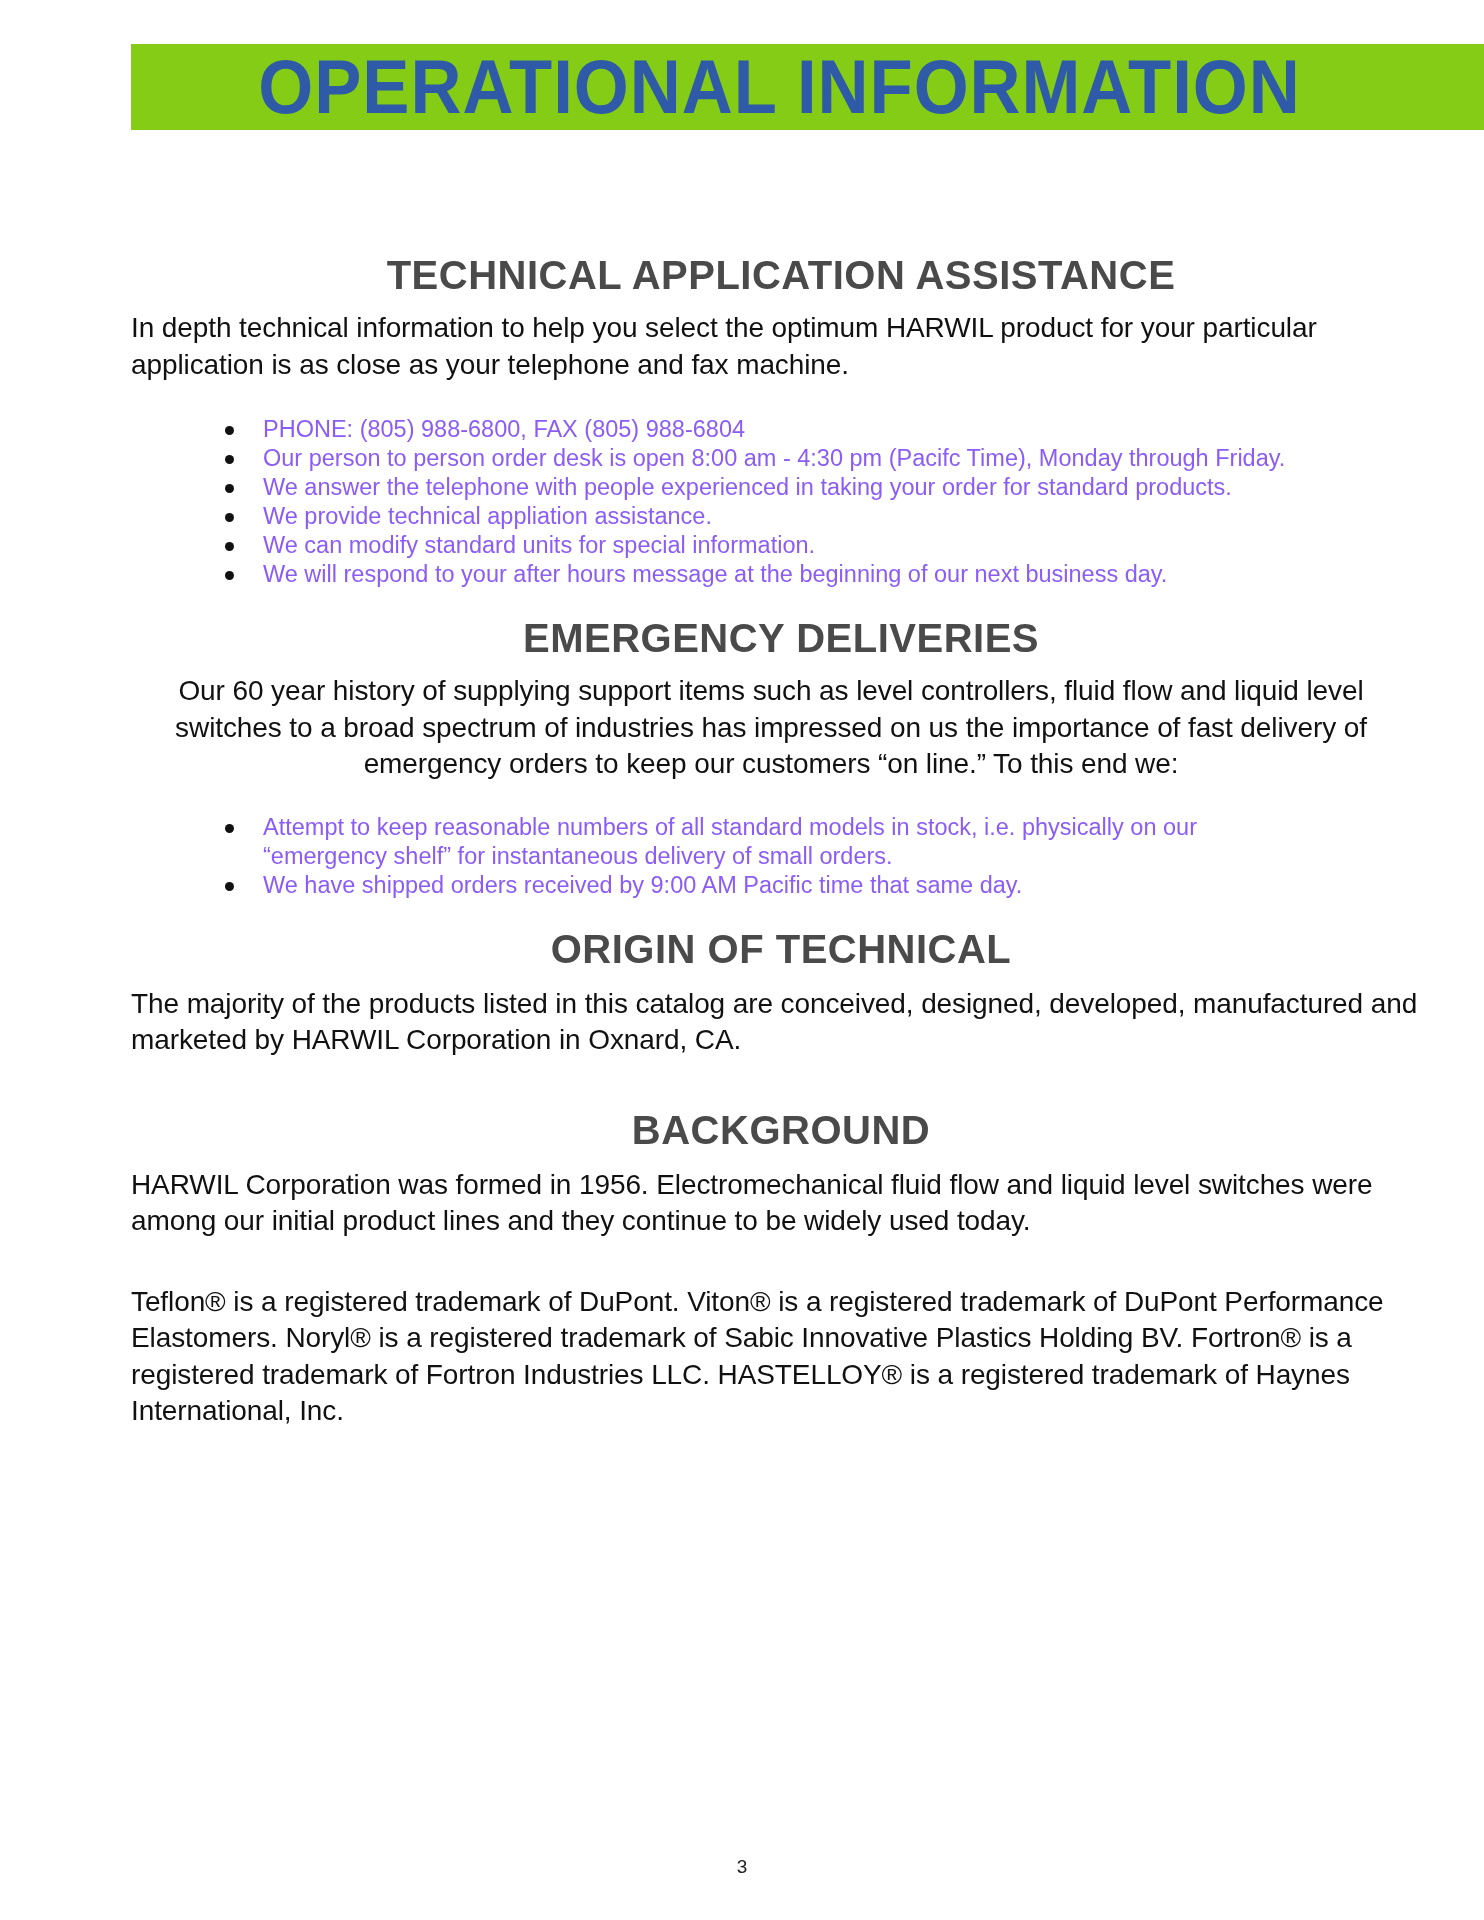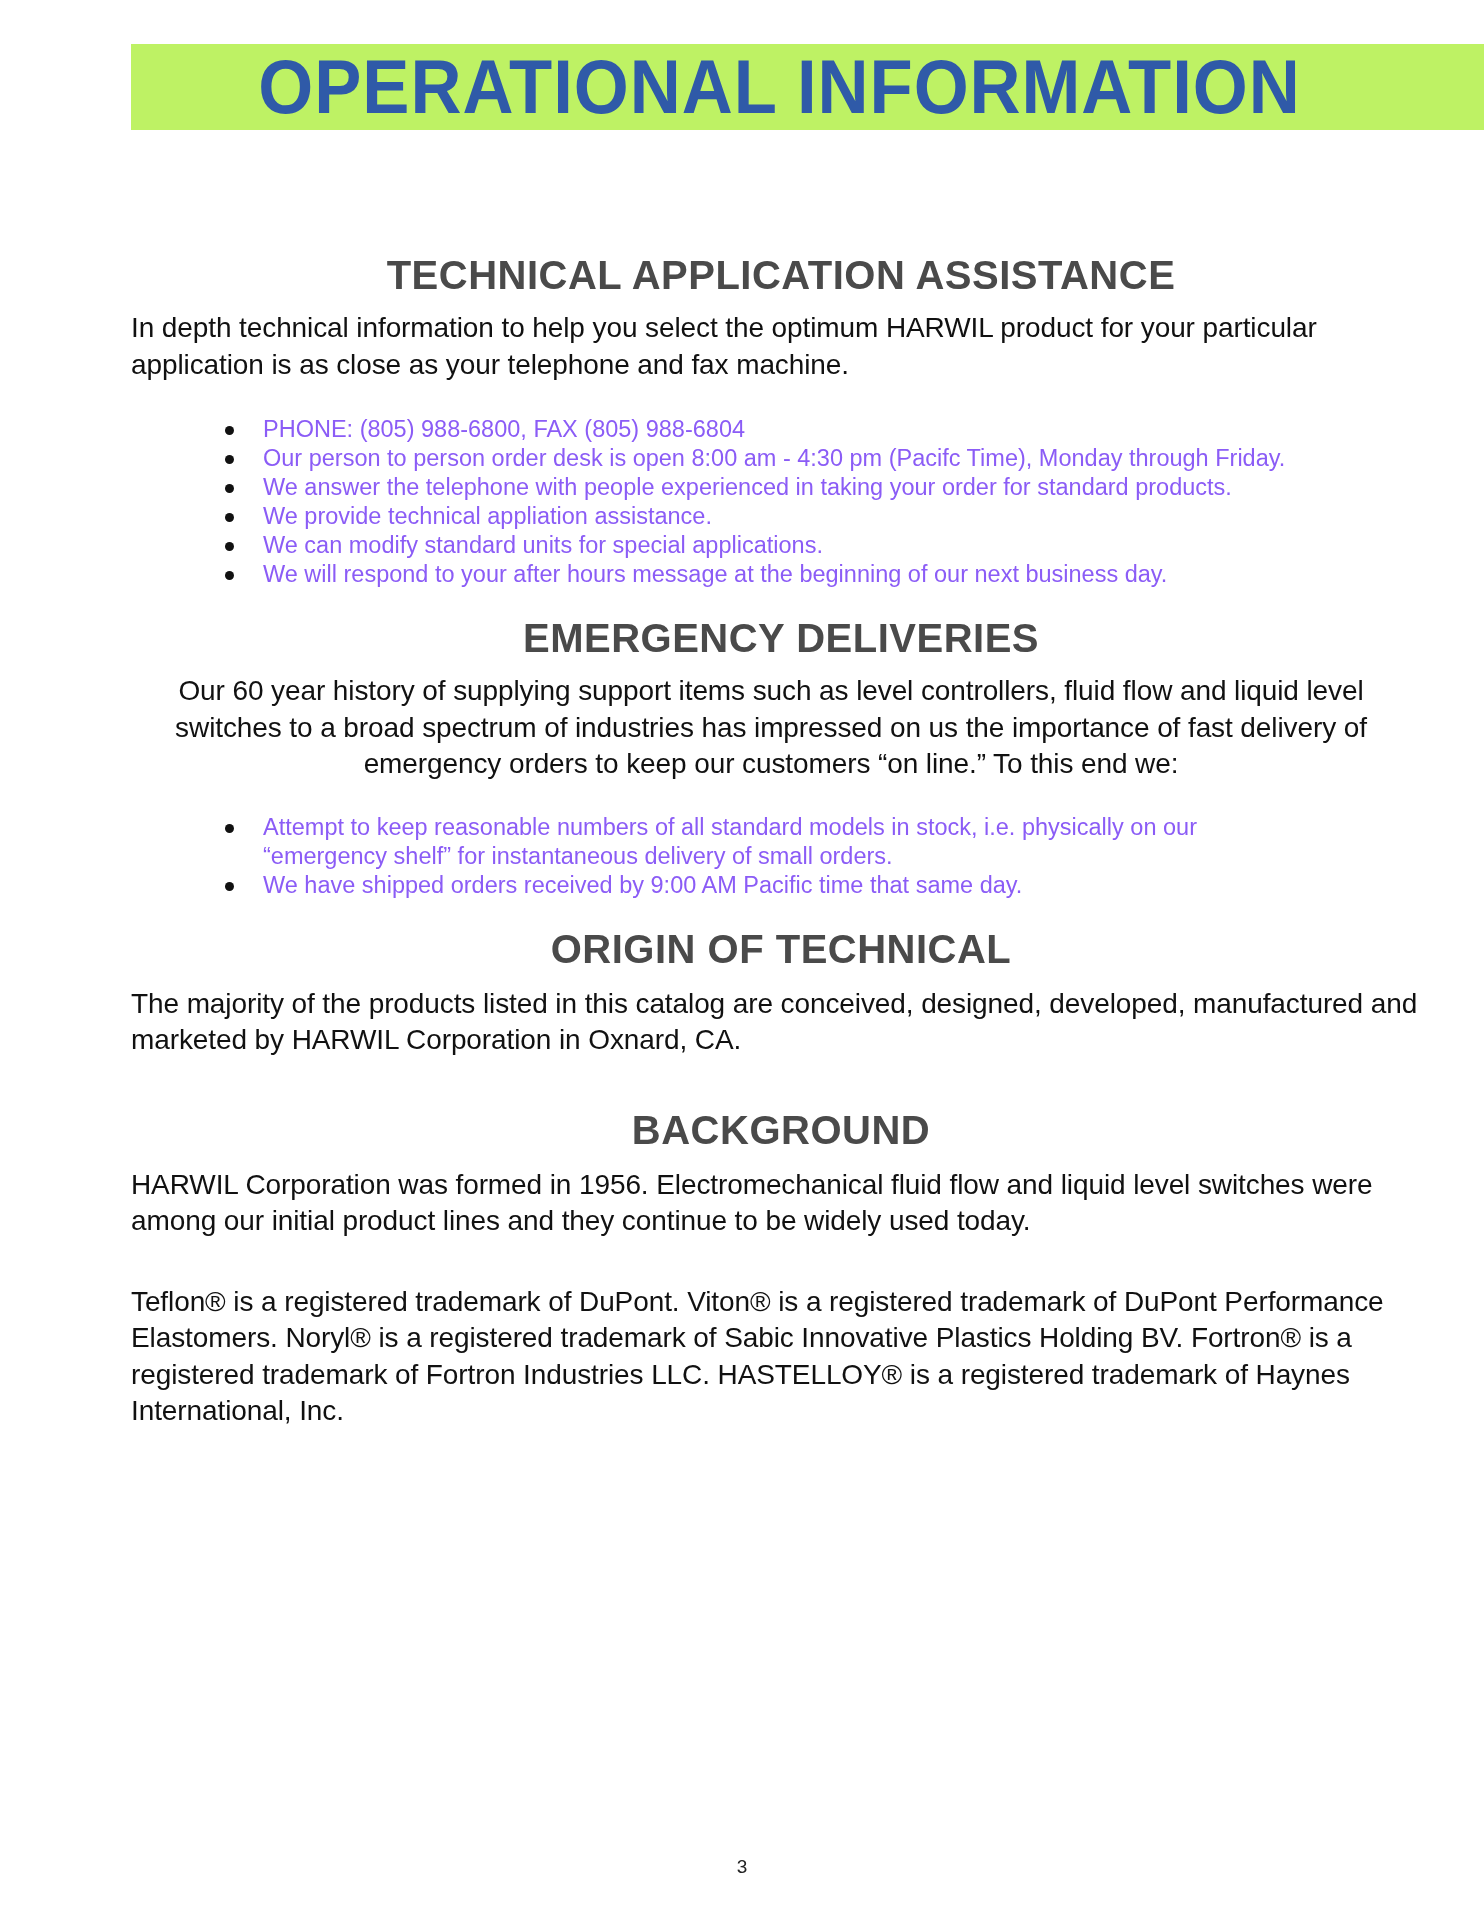--- a/index.html
+++ b/index.html
@@ -1,19 +1,19 @@
 <!DOCTYPE html>
 <html><head>
 <meta charset="utf-8">
 <style>
   html, body { margin: 0; padding: 0; background: #ffffff; }
   body { width: 1484px; height: 1920px; position: relative; overflow: hidden;
          font-family: "Liberation Sans", "DejaVu Sans", sans-serif; color: #111111; }
   .banner { position: absolute; left: 131px; top: 44px; width: 1353px; height: 86px;
-            background: #bef264; }
+            background: #84cc16; }
   .banner-title { position: absolute; left: 0; right: 0; top: 0; height: 86px; margin: 0; padding-right: 50px;
                   text-align: center; line-height: 86px; font-size: 76px; font-weight: 700;
                   color: #2f5aa8; letter-spacing: 1px; transform: scaleX(0.93); transform-origin: 45% 50%; }
   .content { position: absolute; left: 131px; top: 248px; width: 1300px; }
   h2.section-heading { margin: 0; text-align: center; font-size: 40px; font-weight: 700;
                        color: #4a4a4a; letter-spacing: 0.5px; line-height: 54px; }
   p.body { margin: 0; font-size: 28px; line-height: 36.5px; color: #111; letter-spacing: -0.1px; }
   ul.bullets { list-style: none; margin: 0; padding: 0 0 0 94px; }
   ul.bullets li { position: relative; padding-left: 38px; font-size: 23.5px; line-height: 29px; color: #8b5cf6; }
   ul.bullets li .dot { position: absolute; left: 0; top: 11px; width: 9px; height: 9px; border-radius: 50%; background: #111; }
@@ -29,21 +29,21 @@
 <div class="content">
 
   <section>
     <h2 class="section-heading">TECHNICAL APPLICATION ASSISTANCE</h2>
     <p class="body" style="margin-top:8px;">In depth technical information to help you select the optimum HARWIL product for your particular application is as close as your telephone and fax machine.</p>
     <ul class="bullets" style="margin-top:32px;">
       <li><span class="dot"></span><span>PHONE: (805) 988-6800, FAX (805) 988-6804</span></li>
       <li><span class="dot"></span><span>Our person to person order desk is open 8:00 am - 4:30 pm (Pacifc Time), Monday through Friday.</span></li>
       <li><span class="dot"></span><span>We answer the telephone with people experienced in taking your order for standard products.</span></li>
       <li><span class="dot"></span><span>We provide technical appliation assistance.</span></li>
-      <li><span class="dot"></span><span>We can modify standard units for special applications.</span></li>
+      <li><span class="dot"></span><span>We can modify standard units for special information.</span></li>
       <li><span class="dot"></span><span>We will respond to your after hours message at the beginning of our next business day.</span></li>
     </ul>
   </section>
 
   <section style="margin-top:22px;">
     <h2 class="section-heading">EMERGENCY DELIVERIES</h2>
     <p class="body" style="margin-top:8px; width:1280px;text-align:center;">Our 60 year history of supplying support items such as level controllers, fluid flow and liquid level switches to a broad spectrum of industries has impressed on us the importance of fast delivery of emergency orders to keep our customers “on line.” To this end we:</p>
     <ul class="bullets" style="margin-top:30px; width:1000px;">
       <li><span class="dot"></span><span>Attempt to keep reasonable numbers of all standard models in stock, i.e. physically on our “emergency shelf” for instantaneous delivery of small orders.</span></li>
       <li><span class="dot"></span><span>We have shipped orders received by 9:00 AM Pacific time that same day.</span></li>

